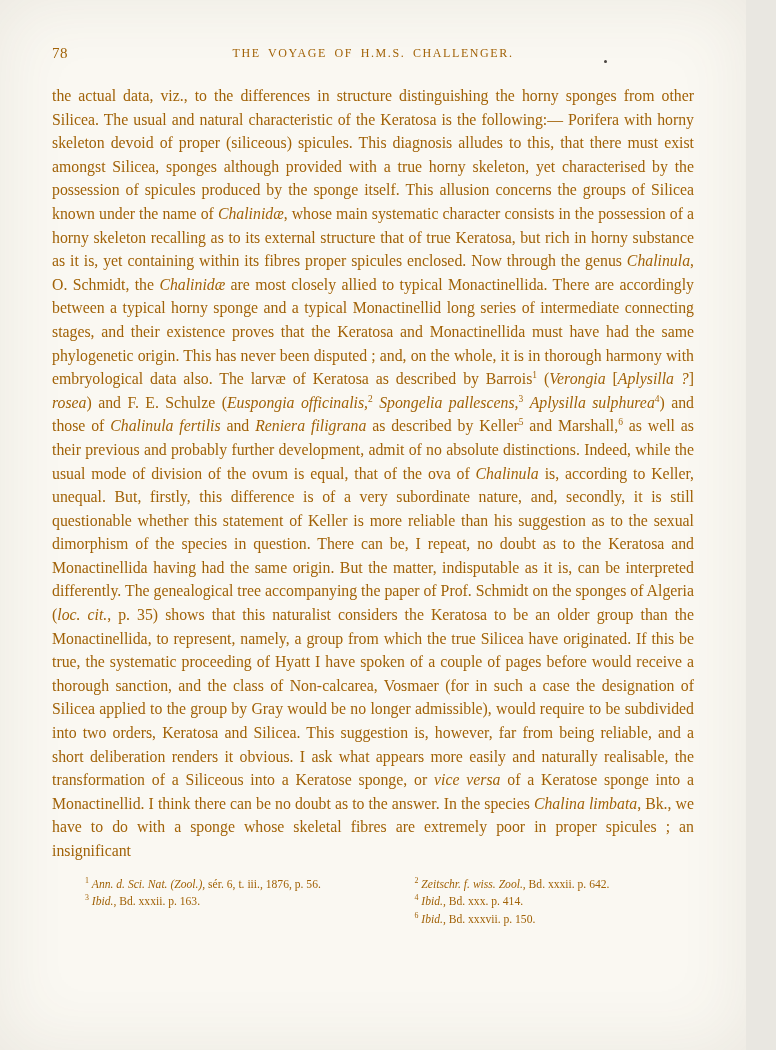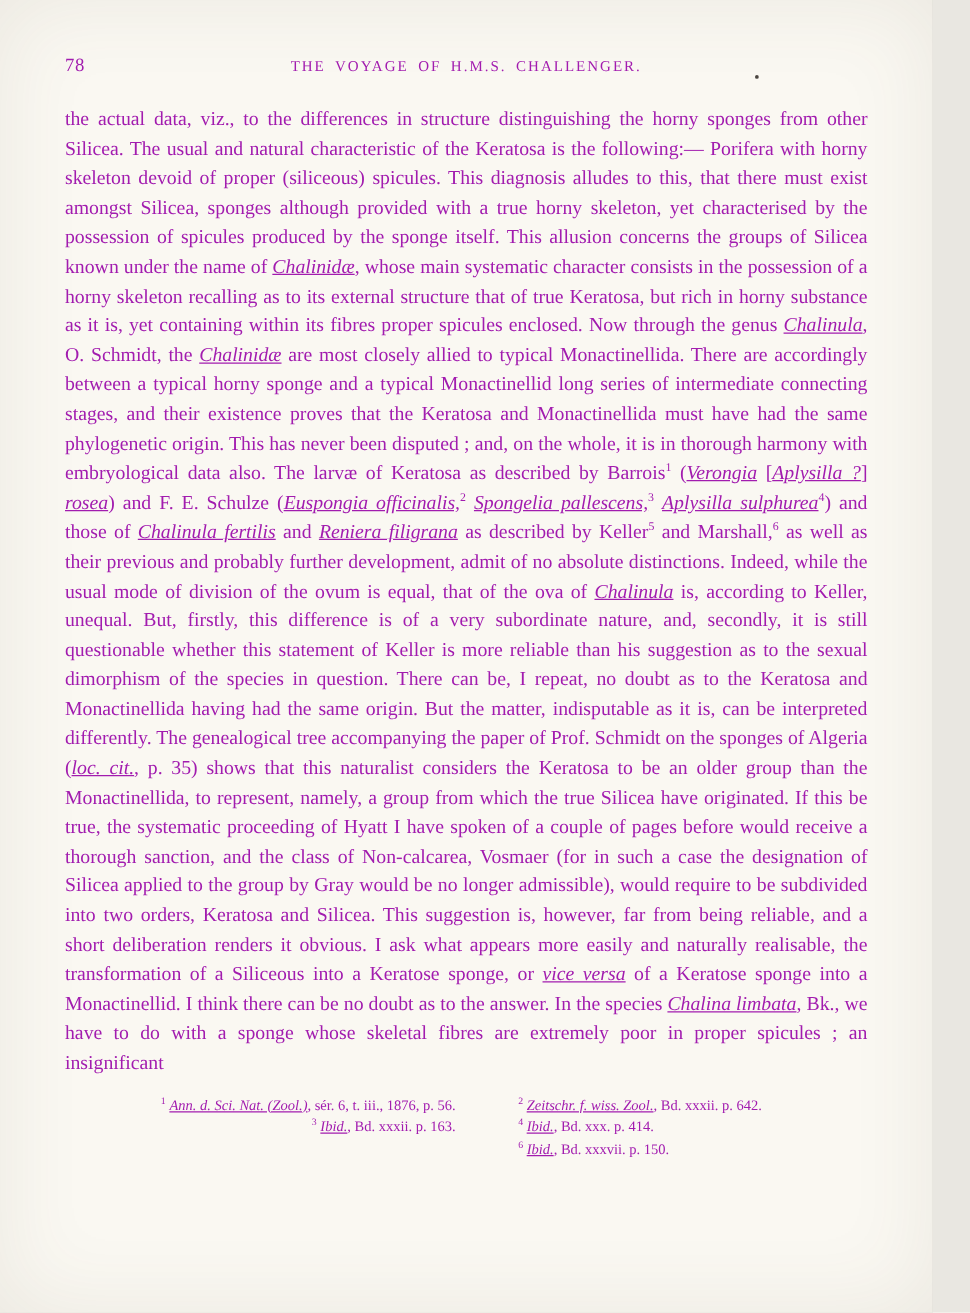--- a/index.html
+++ b/index.html
@@ -7,21 +7,21 @@
     width: 776px; height: 1050px;
     background: #e9e7e1;
     font-family: "Liberation Serif", "DejaVu Serif", serif;
   }
   .page {
     position: relative;
     width: 746px; height: 1050px;
     box-sizing: border-box;
     padding: 44px 52px 0 52px;
     background: #faf8f2;
-    color: #a21caf;
+    color: #a16207;
     box-shadow: inset 0 0 70px rgba(90,80,60,0.09);
     overflow: hidden;
   }
   .header { position: relative; height: 40px; }
   .page-number {
     position: absolute; left: 0; top: 1px;
     font-size: 15px; letter-spacing: 0.5px;
   }
   .running-title {
     text-align: center;
@@ -42,25 +42,25 @@
     text-align: justify;
   }
   .body-text sup { font-size: 60%; line-height: 0; }
   .footnotes {
     display: flex;
     margin-top: 13px;
     font-size: 11.6px;
     line-height: 17.6px;
   }
   .fn-col { flex: 1; }
-  .fn-col-left  { padding-left: 33px; text-align: right; }
+  .fn-col-left  { padding-left: 33px; }
   .fn-col-right { padding-left: 50px; }
   .footnote { white-space: nowrap; }
   .footnote sup { font-size: 68%; line-height: 0; }
-  em { font-style: italic; text-decoration: underline; }
+  em { font-style: italic; }
 </style>
 </head>
 <body>
 
 <div class="page">
 
   <div class="header">
     <span class="page-number">78</span>
     <div class="running-title">THE VOYAGE OF H.M.S. CHALLENGER.</div>
   </div>

